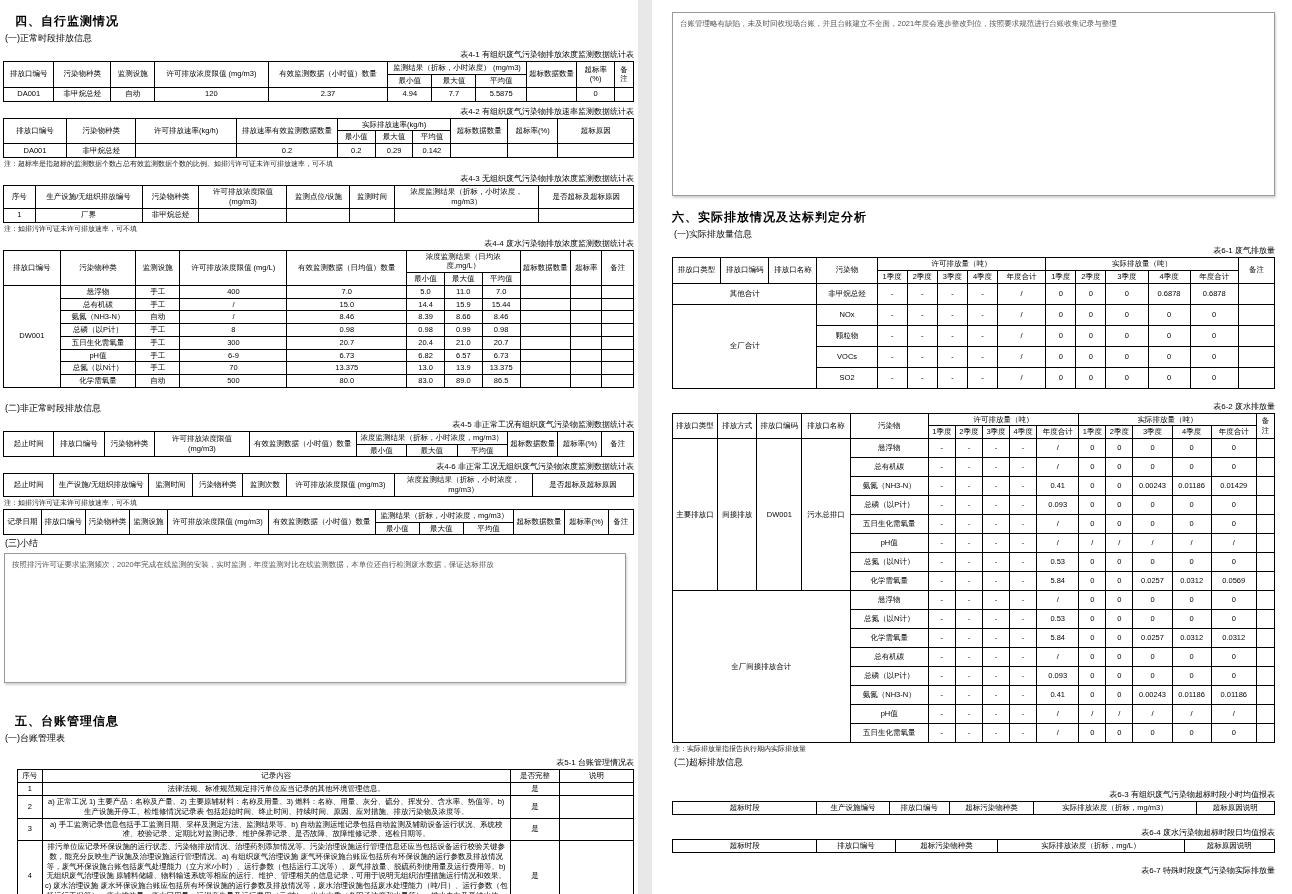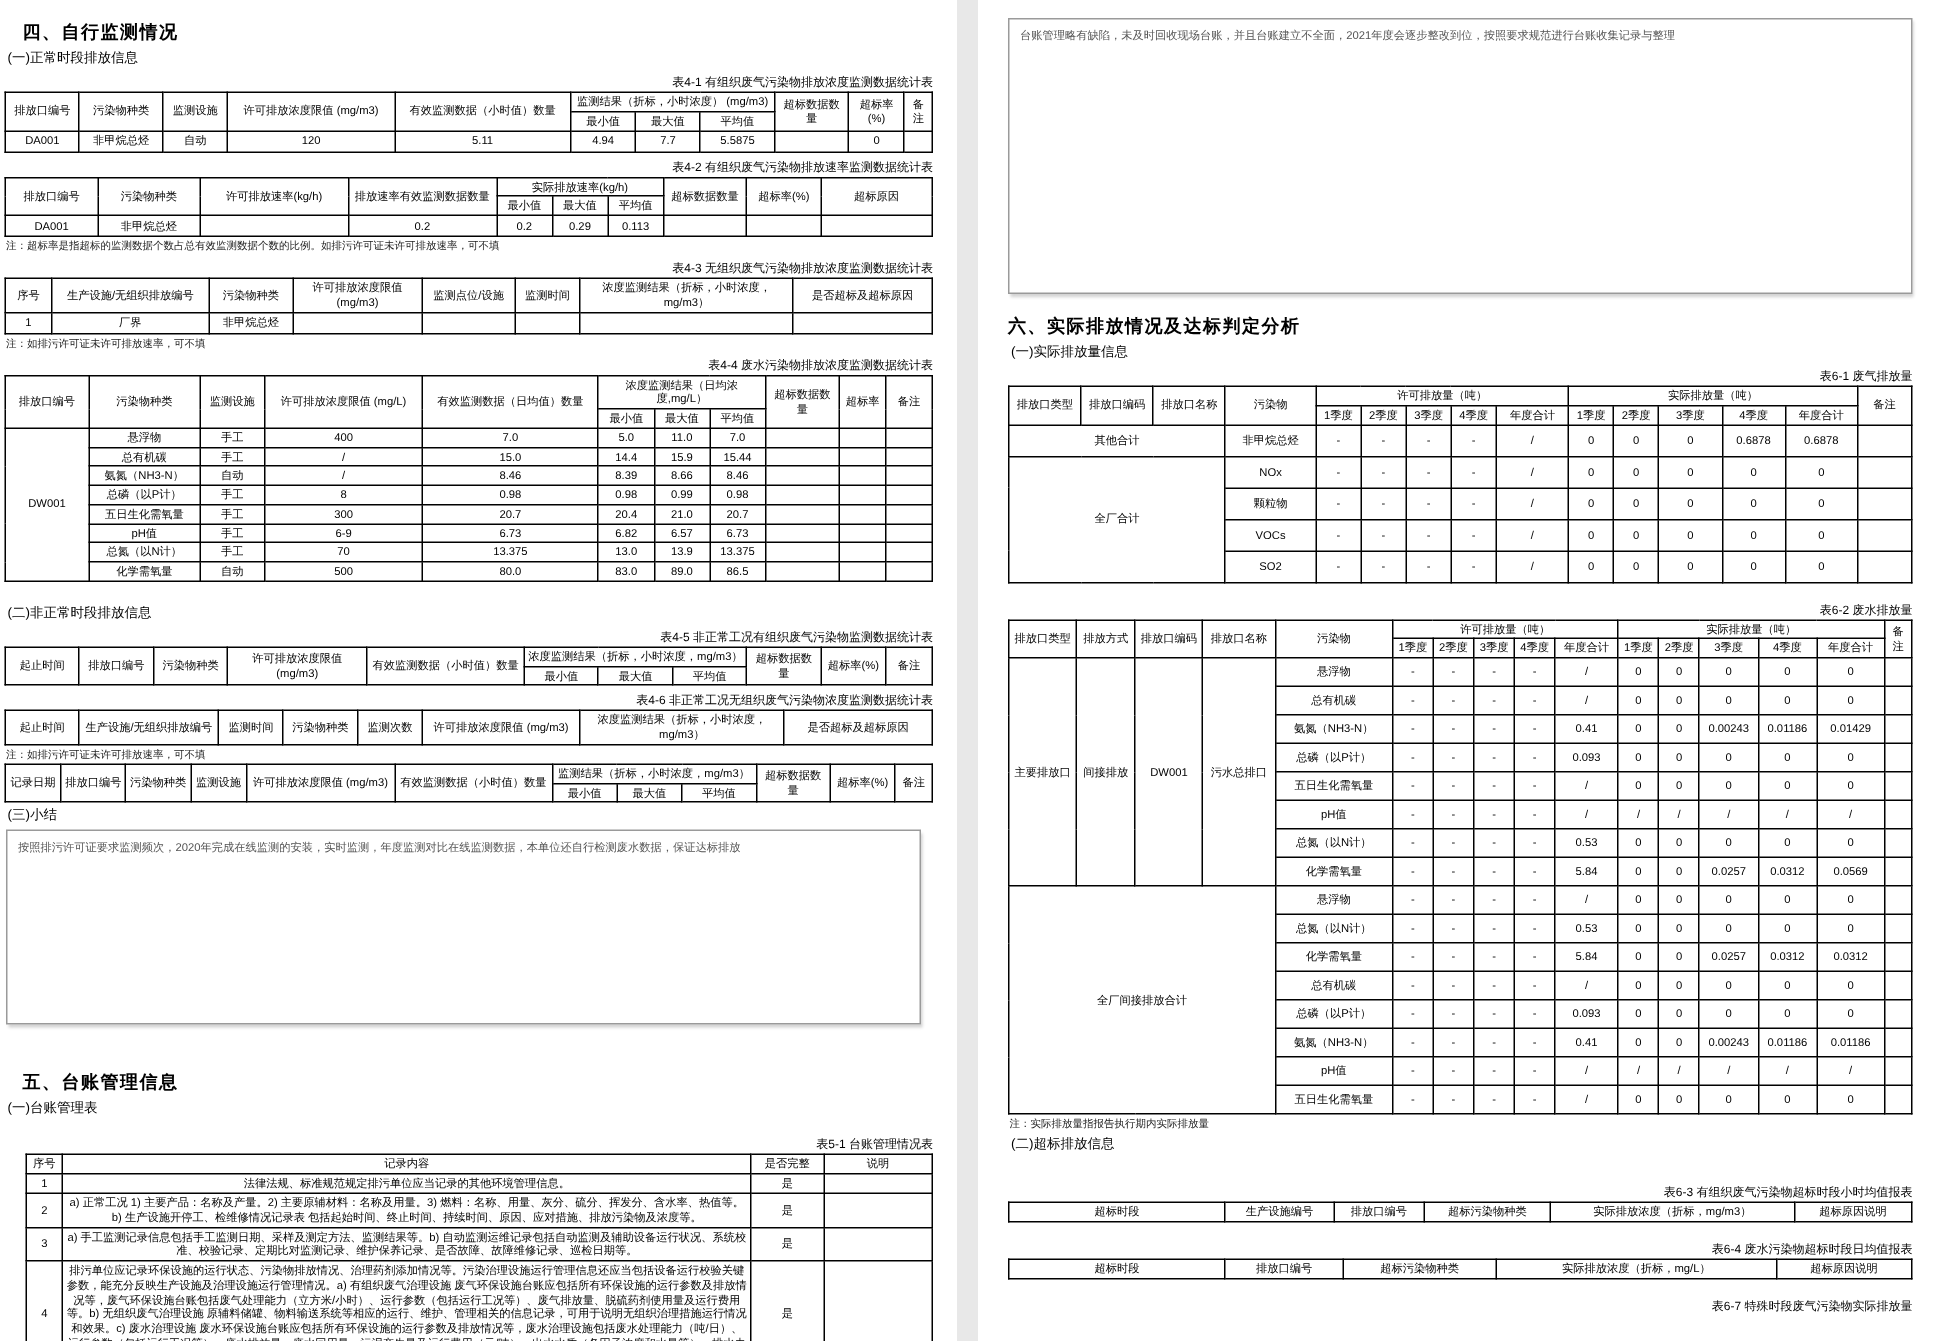--- a/index.html
+++ b/index.html
@@ -1,19 +1,19 @@
 <!DOCTYPE html>
 <html><head>
 <meta charset="utf-8">
 <style>
   html,body{margin:0;padding:0;width:1292px;height:894px;overflow:hidden;
     font-family:"Liberation Sans","DejaVu Sans",sans-serif;color:#000;background:#e8e8e8;}
   .canvas{position:relative;width:1292px;height:894px;display:flex;}
   .page{background:#fff;height:894px;box-sizing:border-box;overflow:hidden;}
-  .page-left{width:638px;padding:0 16px 0 3px;}
+  .page-left{width:638px;padding:0 4px 0 3px;}
   .gutter{width:14px;height:894px;background:#e8e8e8;}
   .page-right{width:640px;padding:0 17px 0 20px;}
   .h1{font-size:12px;font-weight:700;margin:13px 0 1px 12px;letter-spacing:1px;}
   .h1.mt-lg{margin-top:30px;}
   .sub{font-size:9px;margin:2px 0 2px 2px;}
   .sub.mt-md{margin-top:14px;}
   .sub.mt-xl{margin-top:38px;}
   .cap{font-size:8px;text-align:right;margin:4px 0 1px;}
   .cap.mt-md{margin-top:12px;}
   .cap.mt-lg{margin-top:20px;}
@@ -74,21 +74,21 @@
               <th>最大值</th>
               <th>平均值</th>
             </tr>
           </thead>
           <tbody>
             <tr>
               <td>DA001</td>
               <td>非甲烷总烃</td>
               <td>自动</td>
               <td>120</td>
-              <td>5.11</td>
+              <td>2.37</td>
               <td>4.94</td>
               <td>7.7</td>
               <td>5.5875</td>
               <td></td>
               <td>0</td>
               <td></td>
             </tr>
           </tbody>
         </table>
       </div>
@@ -126,21 +126,21 @@
             </tr>
           </thead>
           <tbody>
             <tr>
               <td>DA001</td>
               <td>非甲烷总烃</td>
               <td></td>
               <td>0.2</td>
               <td>0.2</td>
               <td>0.29</td>
-              <td>0.113</td>
+              <td>0.142</td>
               <td></td>
               <td></td>
               <td></td>
             </tr>
           </tbody>
         </table>
       </div>
     <div class="note">注：超标率是指超标的监测数据个数占总有效监测数据个数的比例。如排污许可证未许可排放速率，可不填</div>
 
     <div class="cap">表4-3 无组织废气污染物排放浓度监测数据统计表</div>

